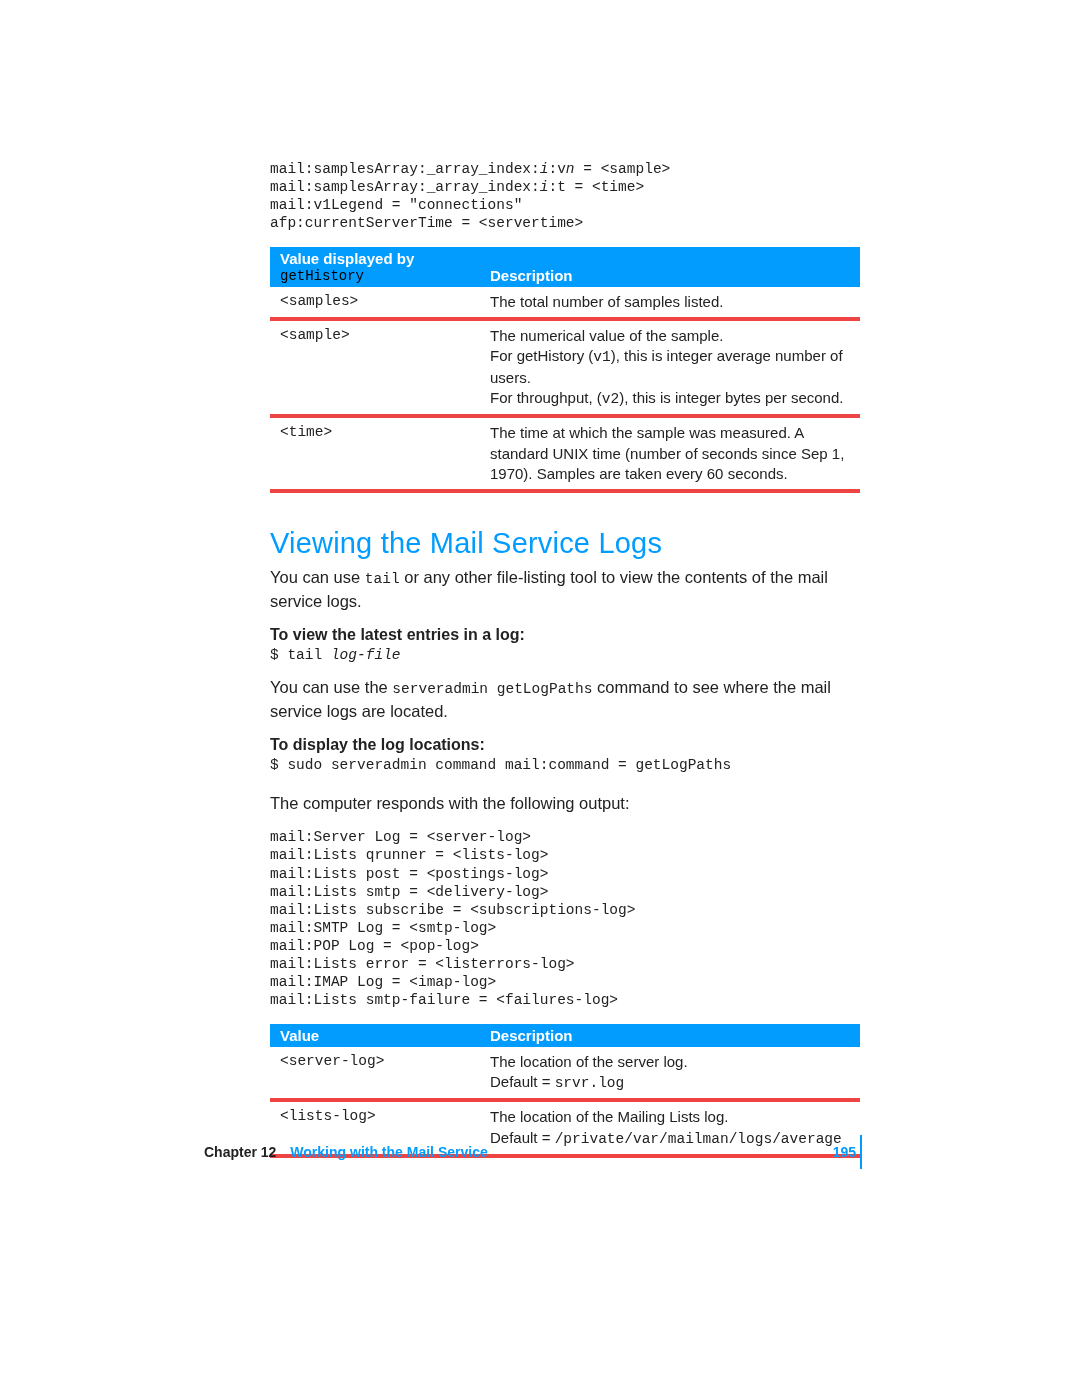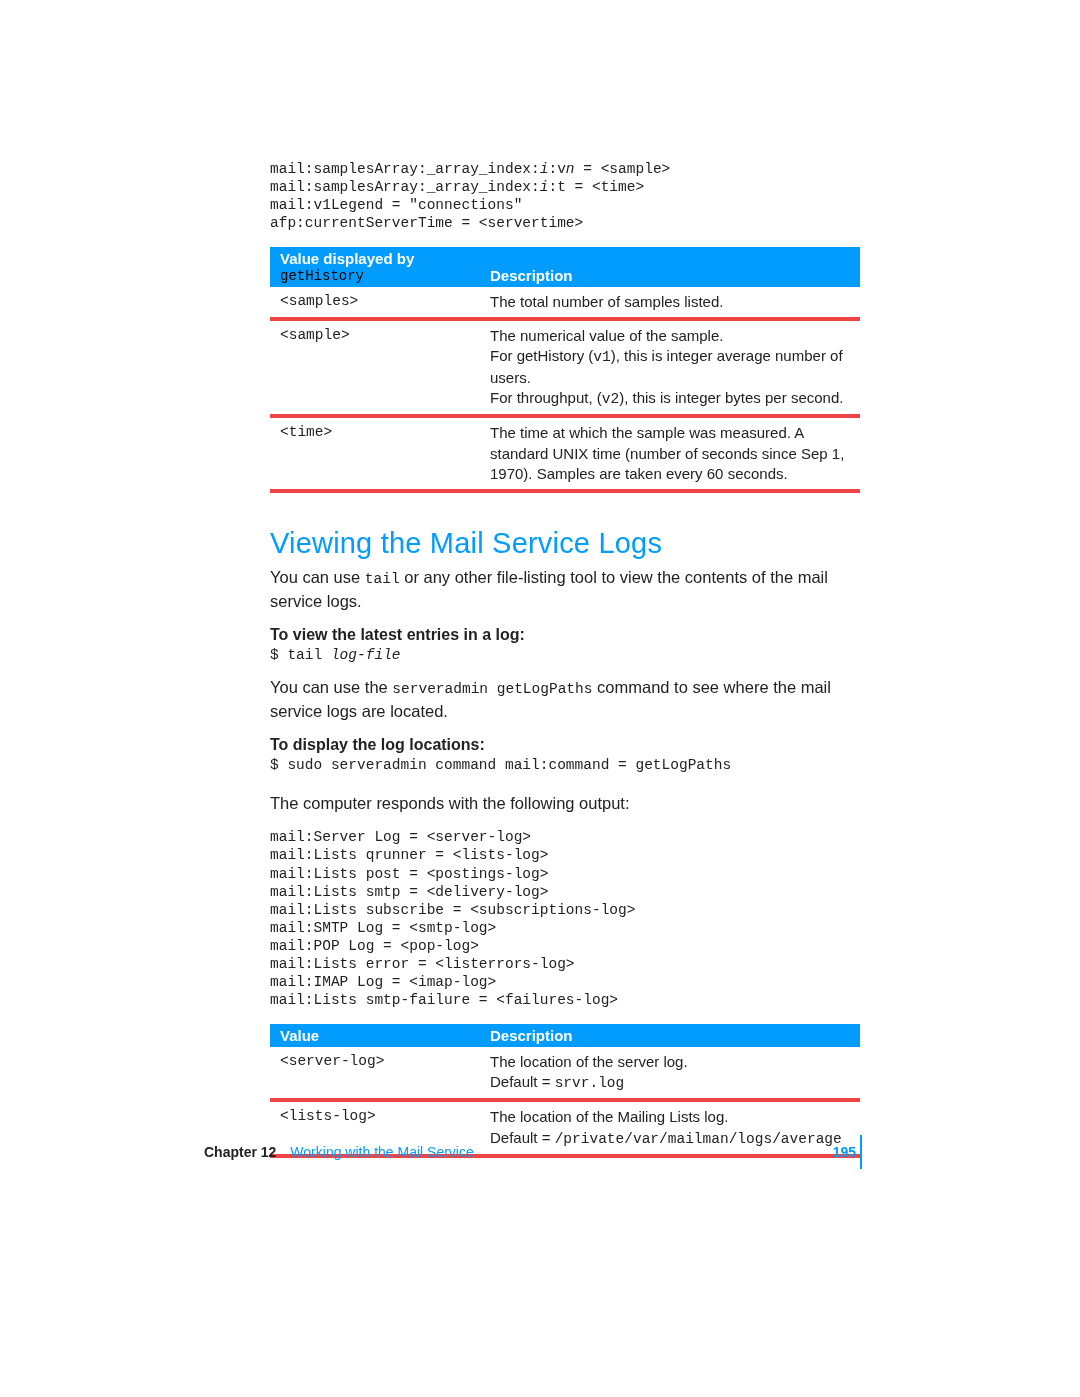--- a/index.html
+++ b/index.html
@@ -92,21 +92,21 @@
     right: 218px;
     bottom: 228px;
     display: flex;
     align-items: center;
     justify-content: space-between;
     font-size: 14px;
     margin-left: 30px;
   }
   .footer .left { display:flex; align-items:center; gap:14px;}
   .footer .chap { font-weight:700; color:#222;}
-  .footer .title { color:#029cff;}
+  .footer .title { color:#029cff;font-weight:bold;}
   .footer .right { display:flex; align-items:center; gap:4px;}
   .footer .pnum { color:#029cff; font-weight:700;}
   .footer .rule {
     width:2px; height:34px; background:#029cff;
   }
 </style>
 </head>
 <body>
 
 <div class="page">

